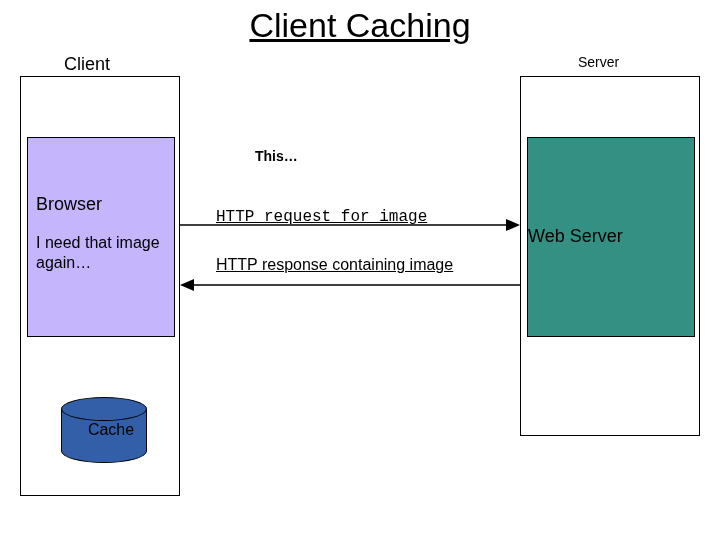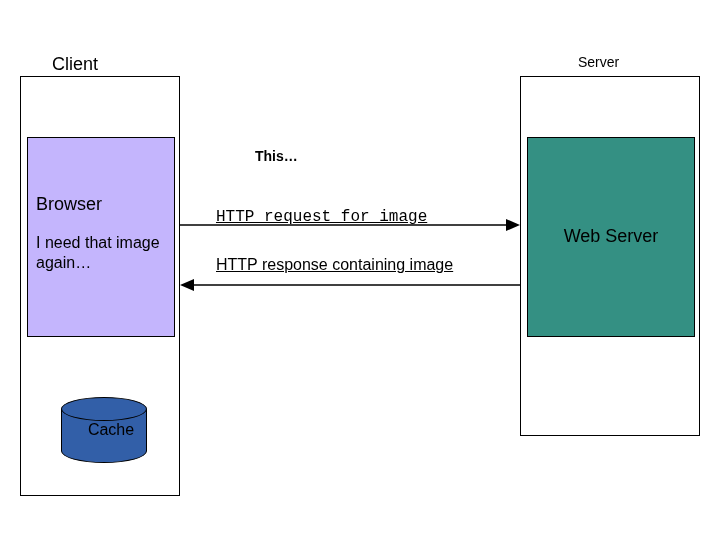--- a/index.html
+++ b/index.html
@@ -1,31 +1,31 @@
 <!DOCTYPE html>
 <html><head>
 <meta charset="utf-8">
 <style>
   * { box-sizing: border-box; margin: 0; padding: 0; }
   html, body { width: 720px; height: 540px; font-family: Arial, Helvetica, sans-serif; background: #fff; }
   .stage { position: relative; width: 720px; height: 540px; }
 
   .title { position: absolute; top: 6px; left: 0; width: 720px; text-align: center; font-size: 34px; text-decoration: underline; }
 
-  .client-label { position: absolute; left: 52px; top: 54px; font-size: 18px; }
+  .client-label { position: absolute; left: 64px; top: 54px; font-size: 18px; }
   .server-label { position: absolute; left: 578px; top: 54px; font-size: 14px; }
 
   .client-box { position: absolute; left: 20px;  top: 76px;  width: 160px; height: 420px; border: 1.5px solid #000; background: #fff; }
   .server-box { position: absolute; left: 520px; top: 76px;  width: 180px; height: 360px; border: 1.5px solid #000; background: #fff; }
 
   .browser-box { position: absolute; left: 6px; top: 60px; width: 148px; height: 200px; background: #c4b5fd; border: 1.5px solid #000; padding: 56px 8px 8px 8px; }
   .browser-box .label { font-size: 18px; color: #000; margin-bottom: 18px; }
   .browser-box .thought { font-size: 16px; color: #000; line-height: 1.25; }
 
-  .webserver-box { position: absolute; left: 6px; top: 60px; width: 168px; height: 200px; background: #349083; border: 1.5px solid #000; display: flex; align-items: center; justify-content: center; }
+  .webserver-box { position: absolute; left: 6px; top: 60px; width: 168px; height: 200px; background: #349083; border: 1.5px solid #000; display: flex; align-items: center; }
   .webserver-box .label { font-size: 18px; text-align: center; line-height: 1.2; }
 
   .cache-cyl { position: absolute; left: 40px; top: 320px; width: 86px; height: 66px; }
   .cache-cyl .body { position: absolute; left: 0; top: 12px; width: 86px; height: 42px; background: #325fa8; border-left: 1.5px solid #000; border-right: 1.5px solid #000; }
   .cache-cyl .top { position: absolute; left: 0; top: 0; width: 86px; height: 24px; background: #325fa8; border: 1.5px solid #000; border-radius: 50%; }
   .cache-cyl .bottom { position: absolute; left: 0; bottom: 0; width: 86px; height: 24px; background: #325fa8; border: 1.5px solid #000; border-radius: 50%; }
   .cache-cyl .label { position: absolute; left: 0; top: 24px; width: 100px; text-align: center; font-size: 16px; color: #000; z-index: 2; }
 
   .this-label { position: absolute; left: 255px; top: 148px; font-size: 14px; font-weight: bold; }
 
@@ -36,20 +36,21 @@
   .arrow-label.top { top: 208px; font-family: Liberation Mono, monospace; }
   .arrow-label.bot { top: 256px; }
 
   svg { display: block; }
 </style>
 </head>
 <body>
 
 <div class="stage">
 
+  <div class="title">Client Caching</div>
 
   <div class="client-label">Client</div>
   <div class="server-label">Server</div>
 
   <div class="client-box">
     <div class="browser-box">
       <div class="label">Browser</div>
       <div class="thought">I need that image again…</div>
     </div>
     <div class="cache-cyl">

